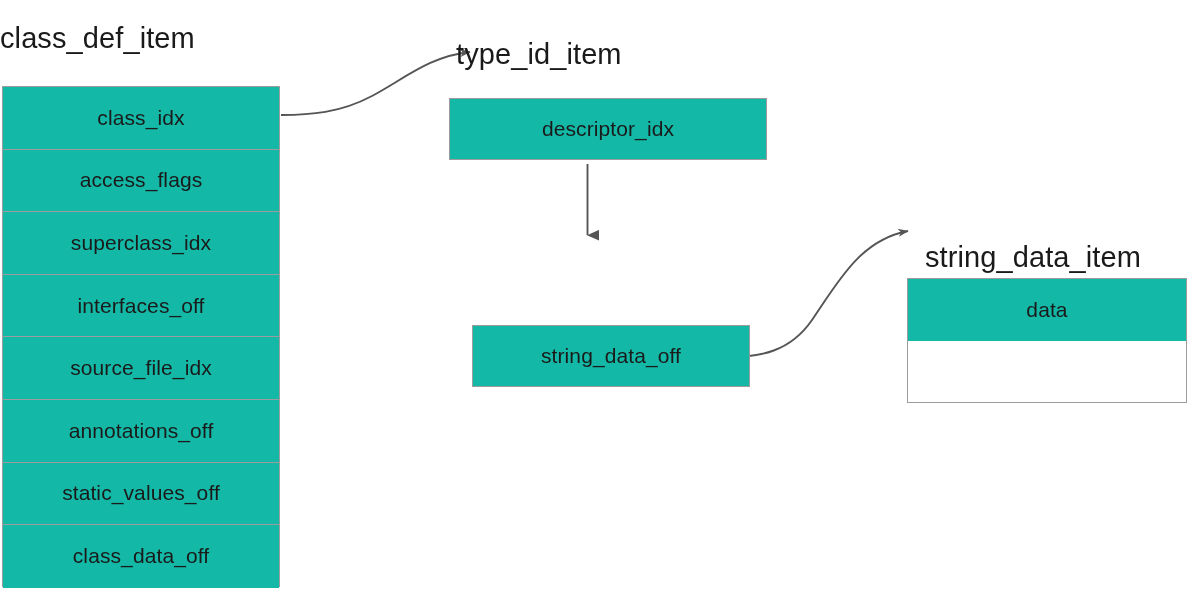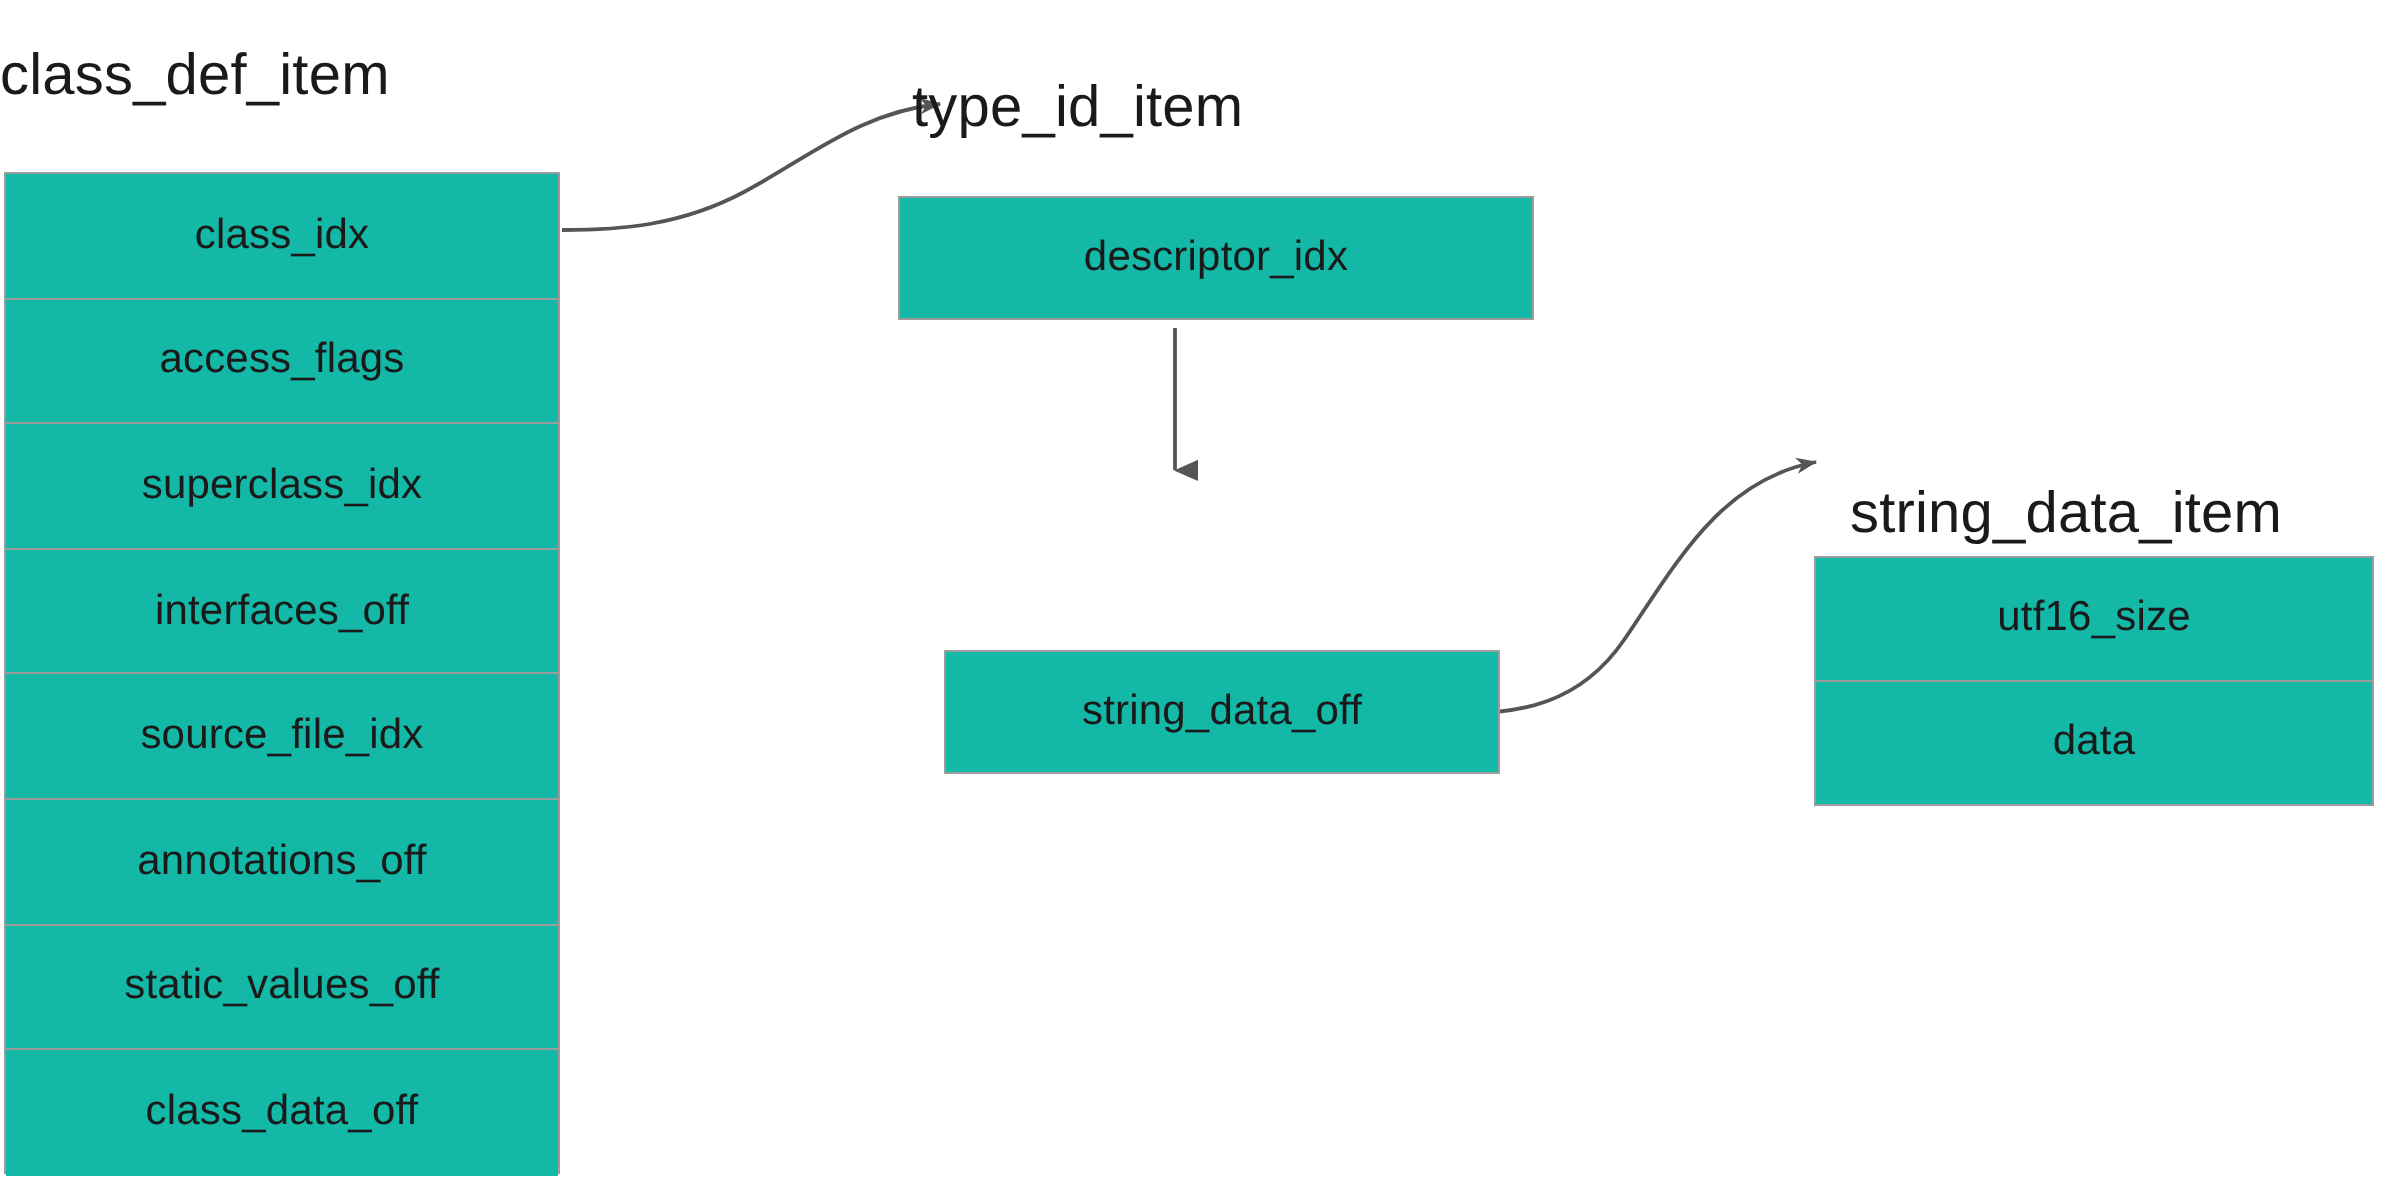--- a/index.html
+++ b/index.html
@@ -143,20 +143,17 @@
   <div class="struct-table" id="table-string-id-item">
     <div class="struct-row">
       <span class="struct-row-label">string_data_off</span>
     </div>
   </div>
 
   <div class="group-title" id="title-string-data-item">string_data_item</div>
 
   <div class="struct-table" id="table-string-data-item">
     <div class="struct-row">
-      <span class="struct-row-label">utf16_size</span>
-    </div>
-    <div class="struct-row">
       <span class="struct-row-label">data</span>
     </div>
   </div>
 
 </div>
 
 </body></html>

